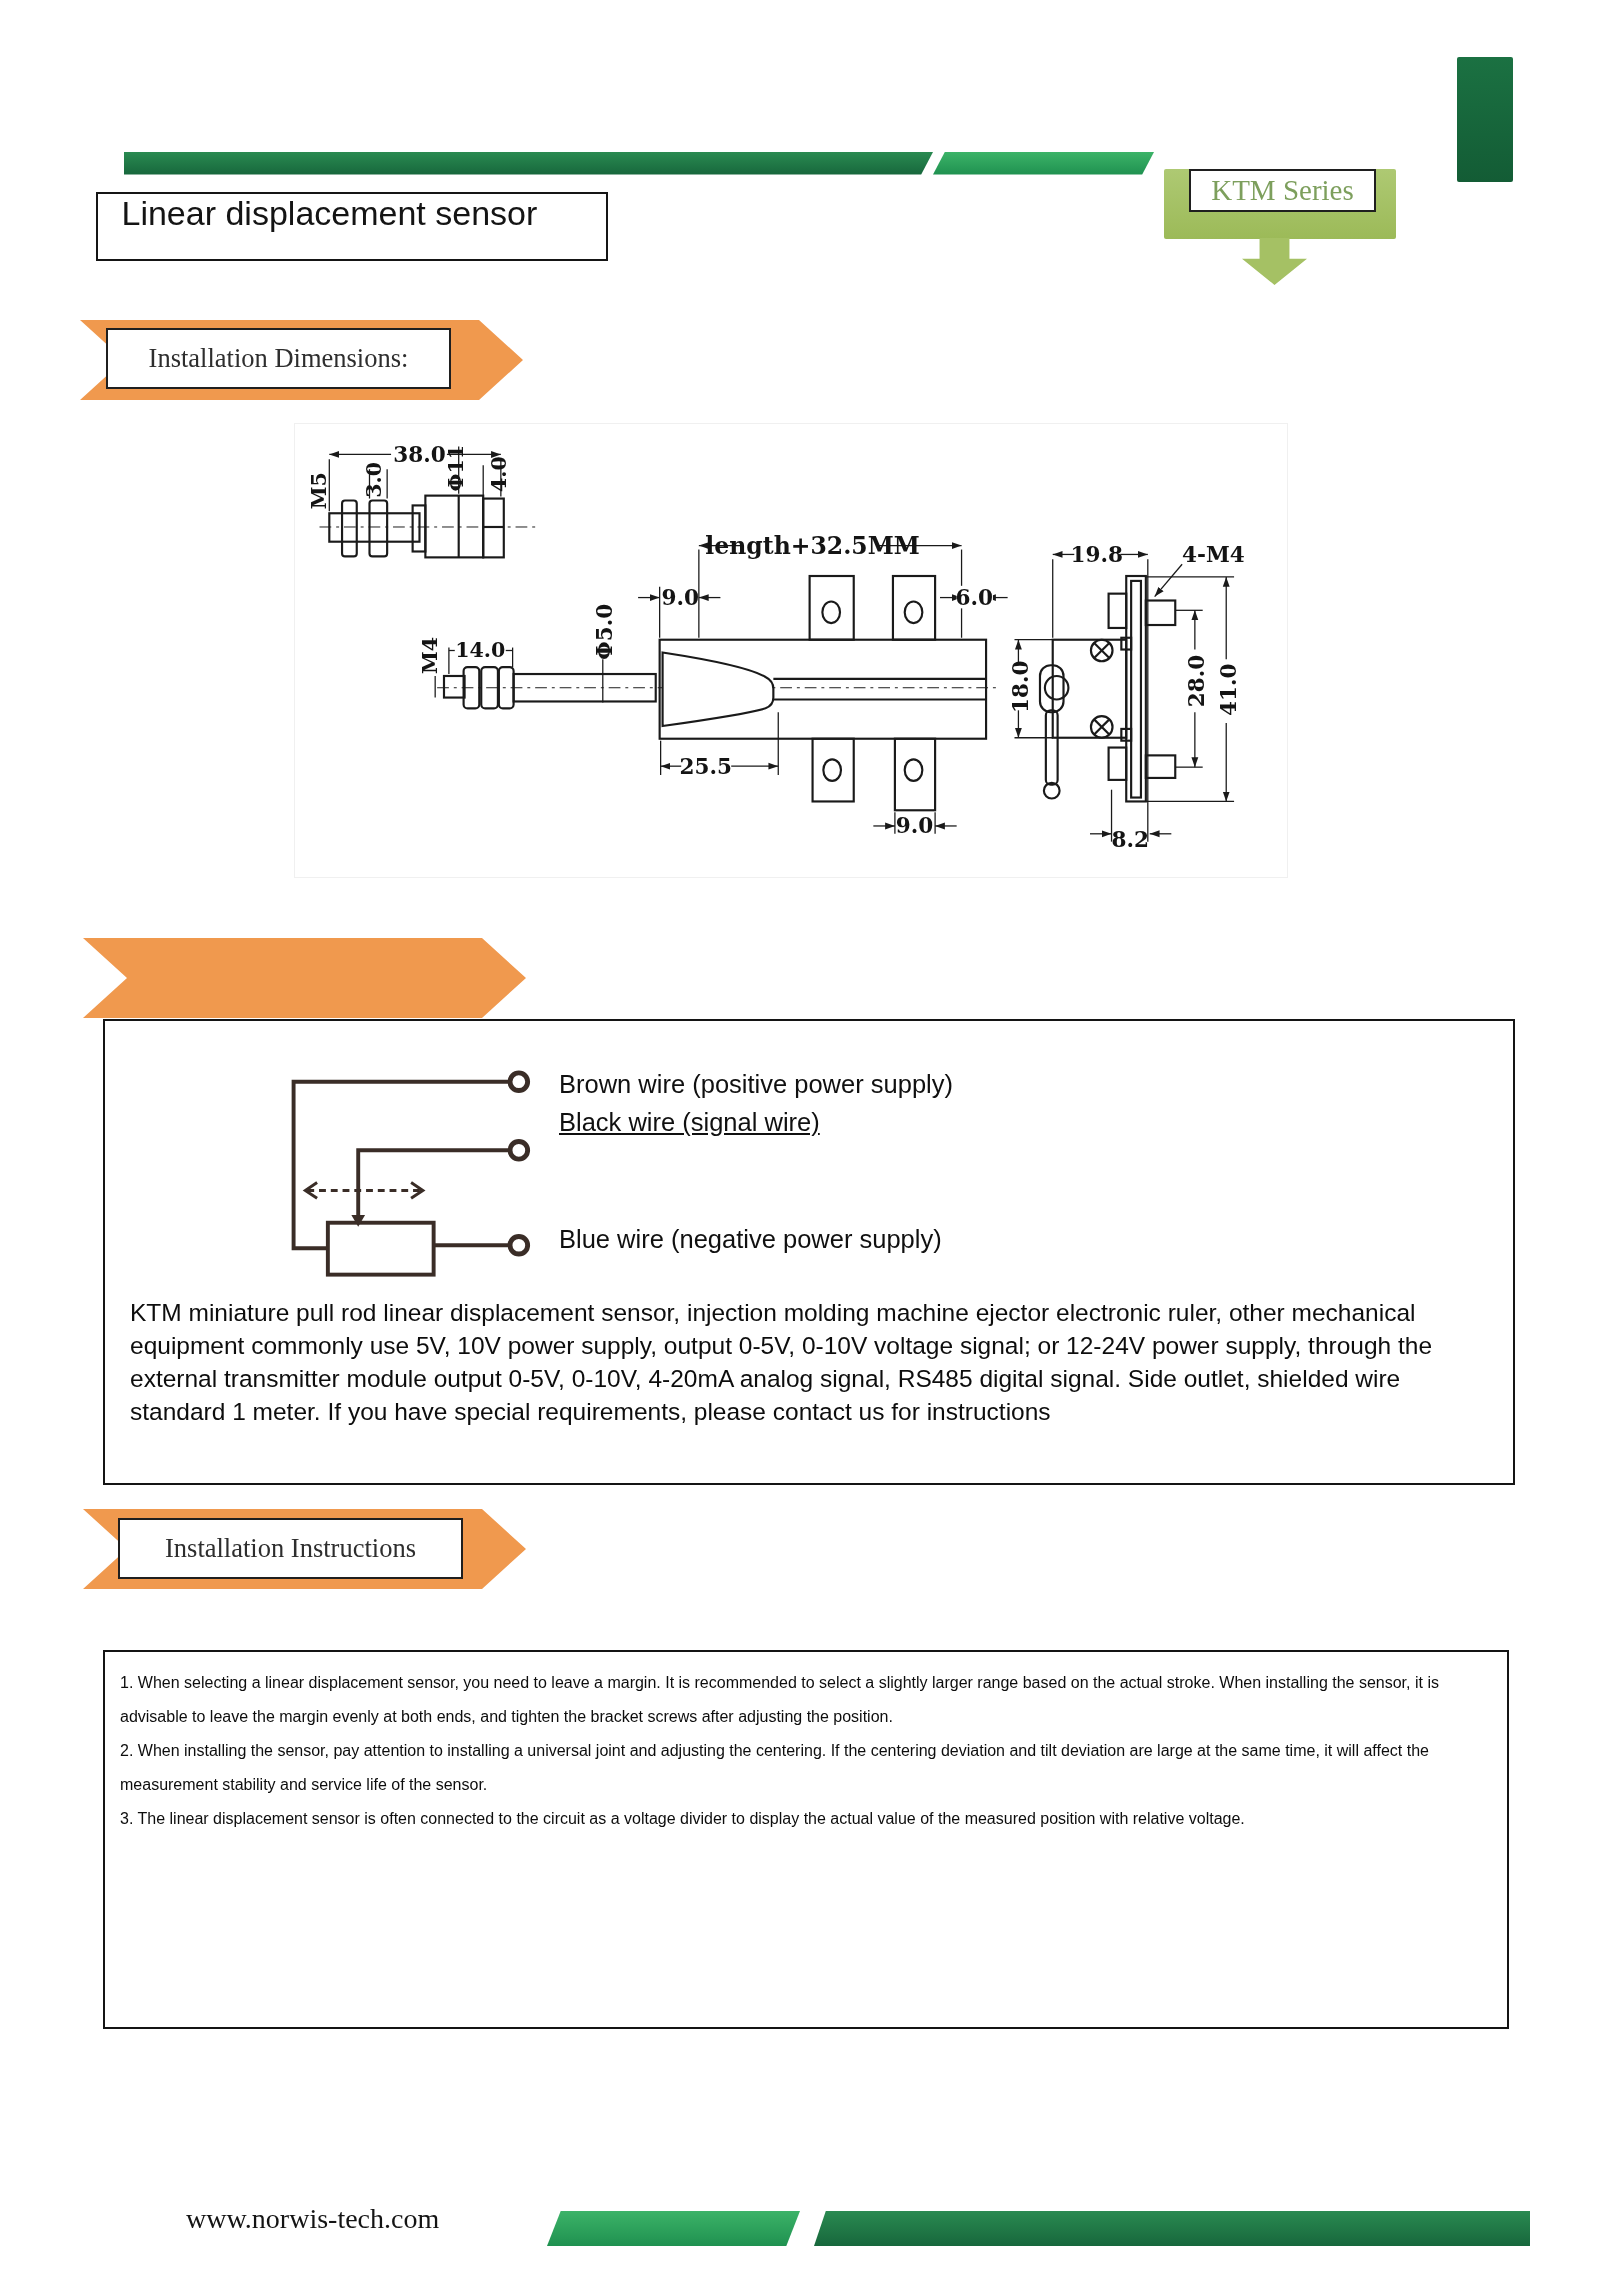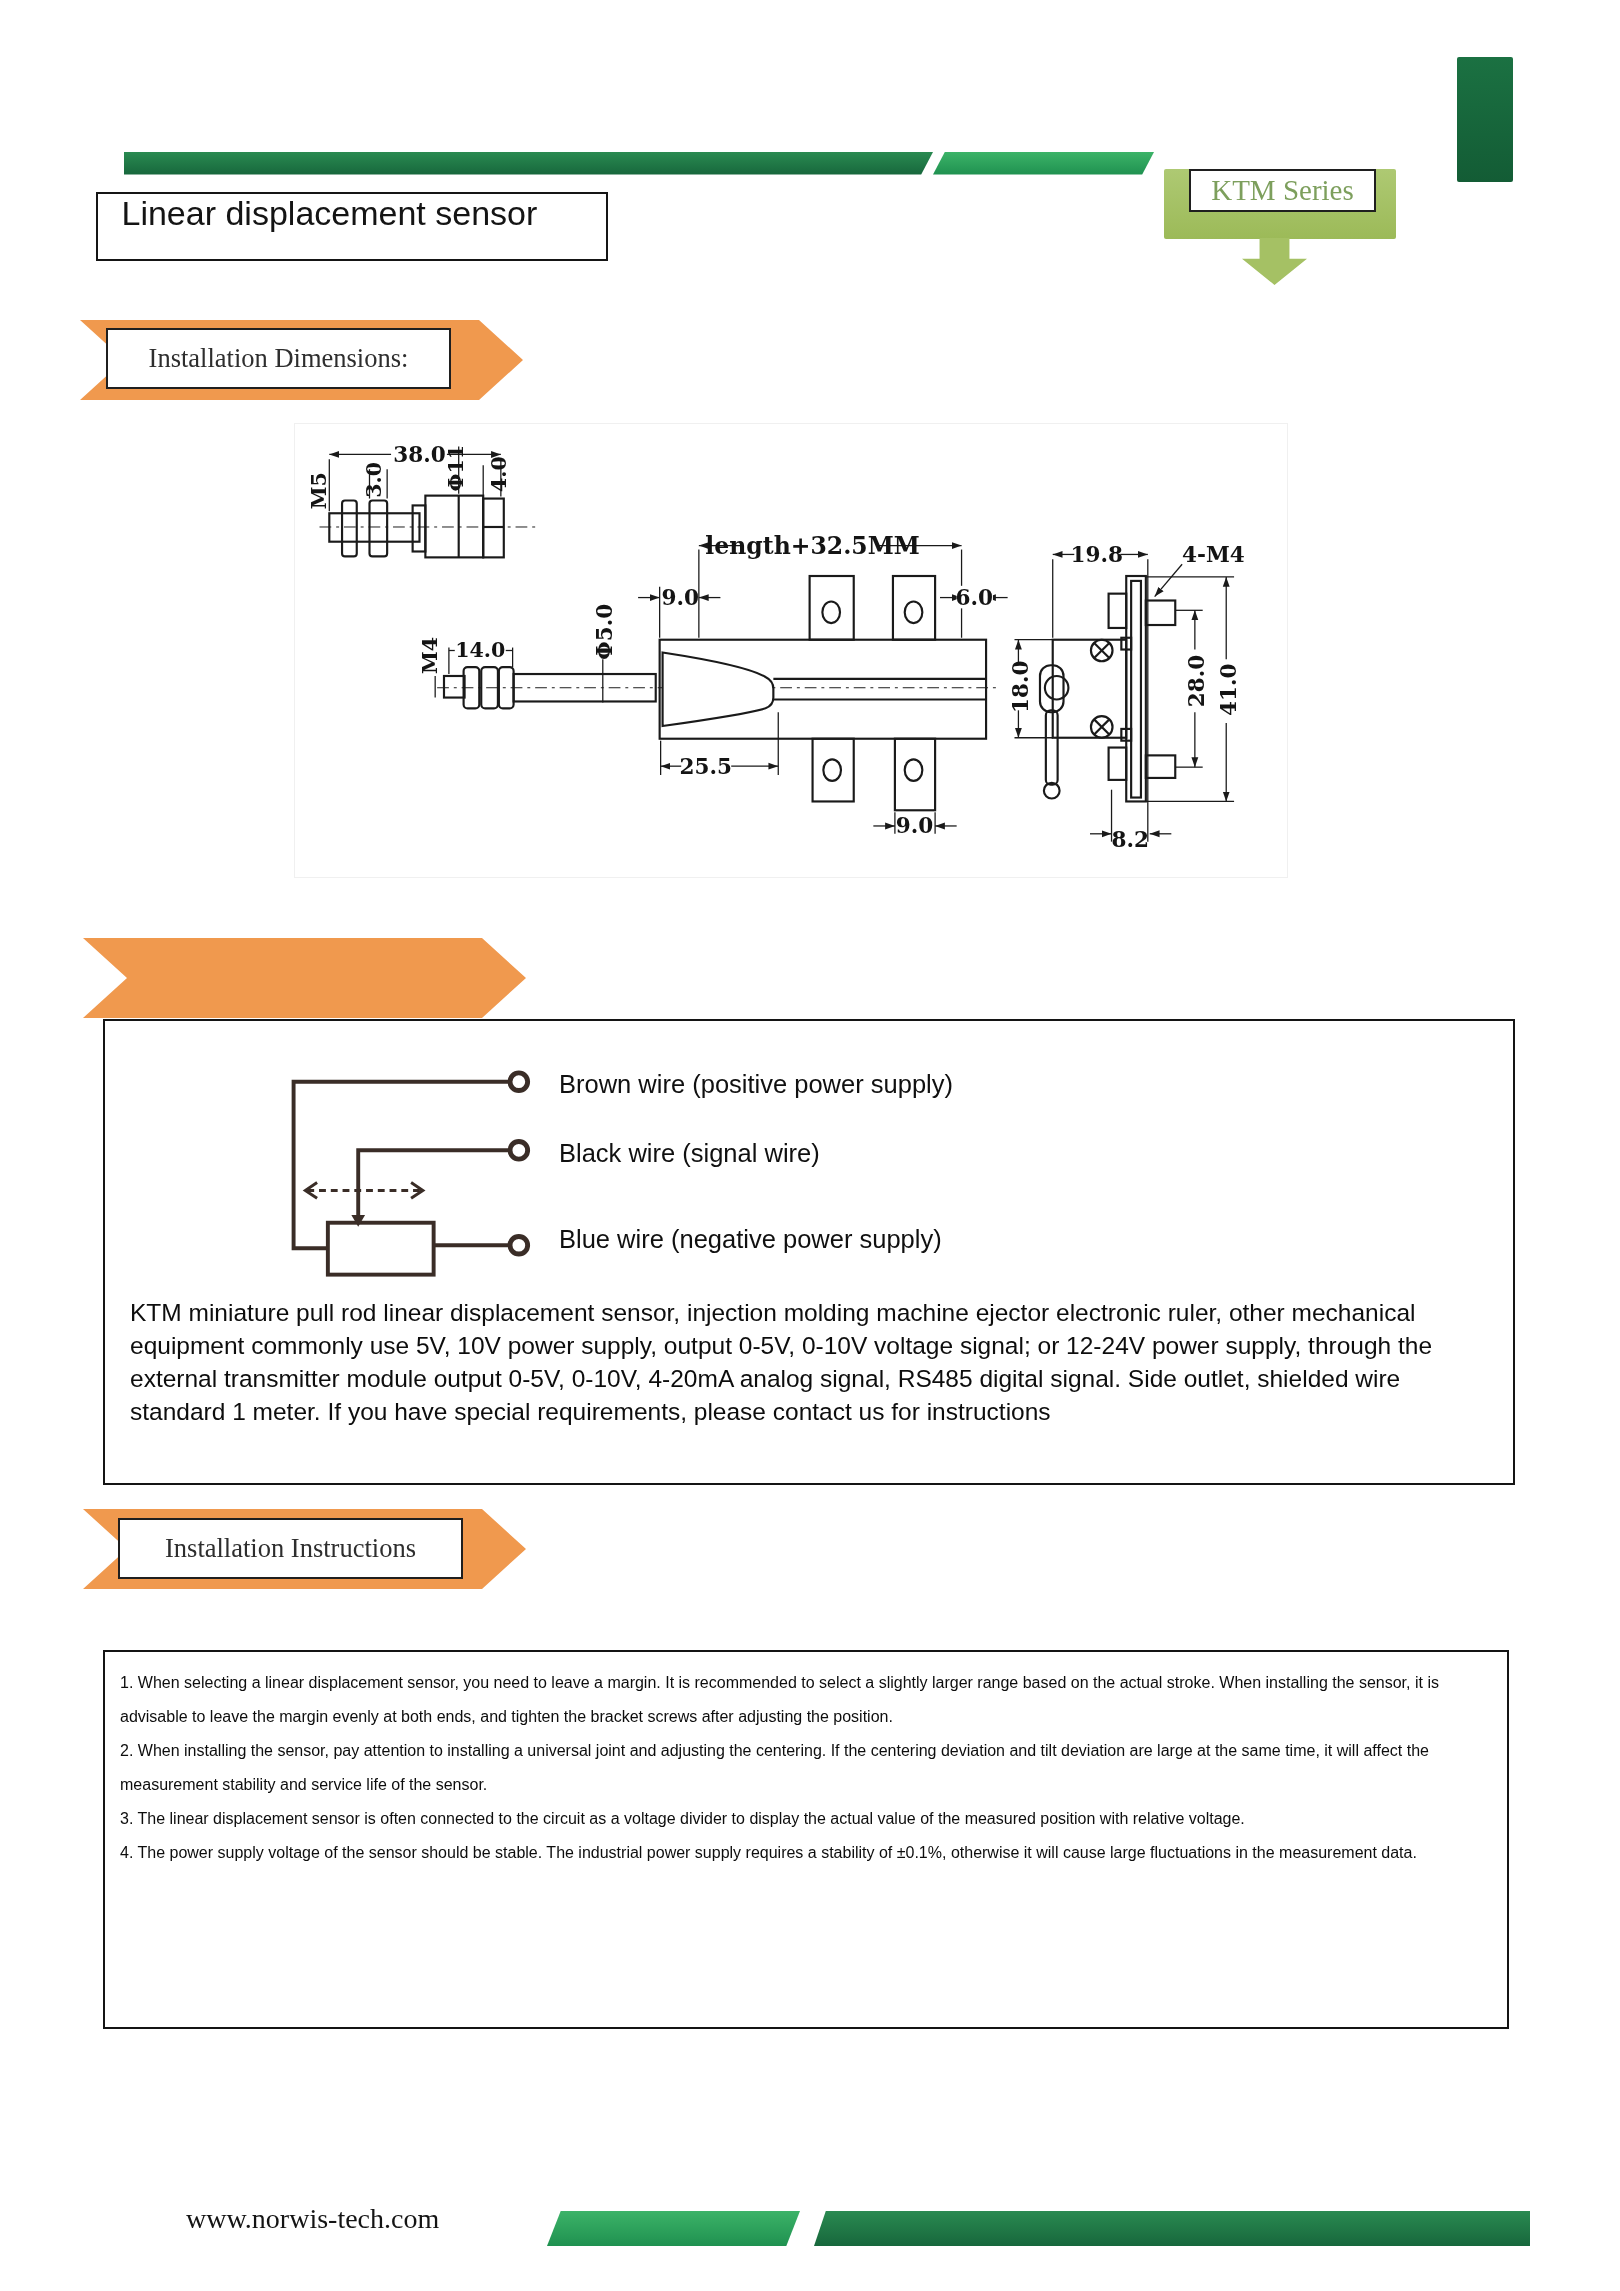--- a/index.html
+++ b/index.html
@@ -38,21 +38,21 @@
   .b2{left:83px;top:938px;} .b2b{left:128px;top:947px;}
   .b3{left:83px;top:1509px;} .b3b{left:118px;top:1518px;text-align:right;}
 
   
   .draw-panel{left:294px;top:423px;width:992px;height:453px;background:#fff;border:1px solid #f0f0f0;}
   svg text{font-family:"DejaVu Serif",serif;font-weight:bold;fill:#141414;}
 
   
   .wiring-box{left:103px;top:1019px;width:1412px;height:466px;border:2px solid #141414;box-sizing:border-box;background:#fff;}
   .wire-label{left:559px;font-size:25.5px;color:#101010;white-space:nowrap;}
-  .wl1{top:1070px;} .wl2{top:1139px;} .wl3{top:1225px;}
+  .wl1{top:1070px;} .wl2{top:1108px;text-decoration:underline;} .wl3{top:1225px;}
   .wiring-desc{left:130px;top:1296px;width:1323px;font-size:24.5px;line-height:33px;color:#0d0d0d;}
 
   
   .install-box{left:103px;top:1650px;width:1406px;height:379px;border:2px solid #141414;box-sizing:border-box;background:#fff;}
   .install-text{left:120px;top:1666px;width:1370px;font-size:16px;line-height:34px;color:#0d0d0d;}
 
   
   .footer-url{left:186px;top:2203px;font-family:"Liberation Serif",serif;font-size:28px;color:#141414;}
   .fbar{height:35px;top:2211px;}
   .fbar-light{left:547px;width:253px;background:linear-gradient(180deg,#3cb368,#1f9150);
@@ -252,21 +252,20 @@
   <div class="abs banner b3"></div>
   <div class="abs banner-box b3b">
     <span>Installation Instructions</span>
   </div>
 
   <div class="abs install-box"></div>
   <div class="abs install-text">
     <div>1. When selecting a linear displacement sensor, you need to leave a margin. It is recommended to select a slightly larger range based on the actual stroke. When installing the sensor, it is advisable to leave the margin evenly at both ends, and tighten the bracket screws after adjusting the position.</div>
     <div>2. When installing the sensor, pay attention to installing a universal joint and adjusting the centering. If the centering deviation and tilt deviation are large at the same time, it will affect the measurement stability and service life of the sensor.</div>
     <div>3. The linear displacement sensor is often connected to the circuit as a voltage divider to display the actual value of the measured position with relative voltage.</div>
-    <div>4. The power supply voltage of the sensor should be stable. The industrial power supply requires a stability of ±0.1%, otherwise it will cause large fluctuations in the measurement data.</div>
   </div>
 
   <div class="abs footer-url">www.norwis-tech.com</div>
   <div class="abs fbar fbar-light"></div>
   <div class="abs fbar fbar-dark"></div>
 
 </div>
 
 
 </body></html>

